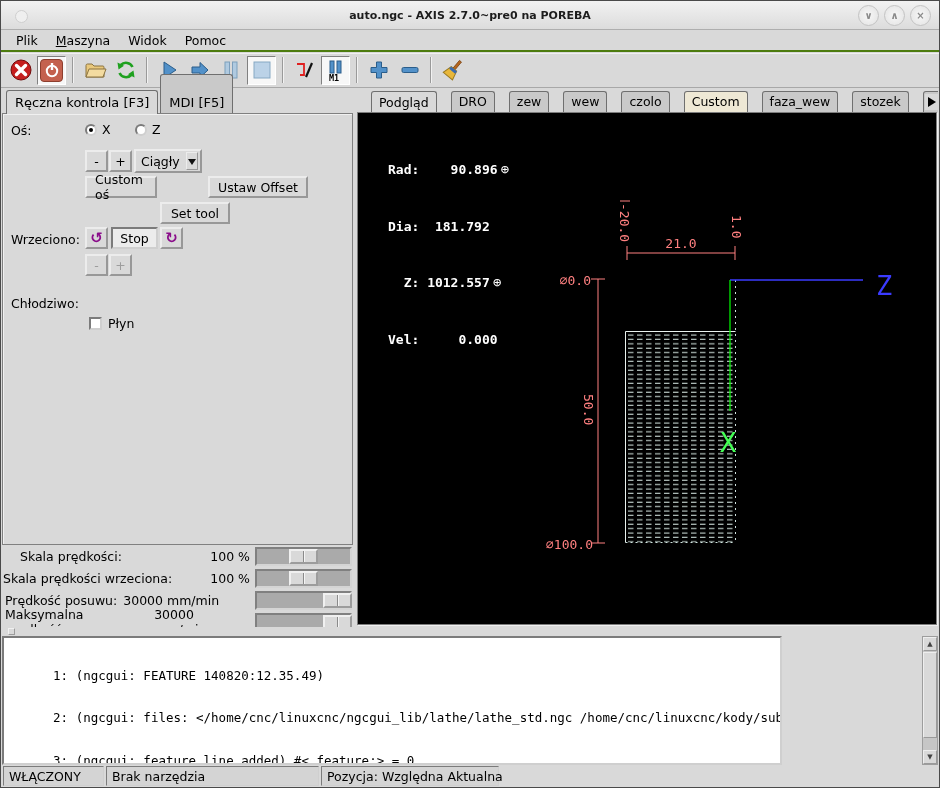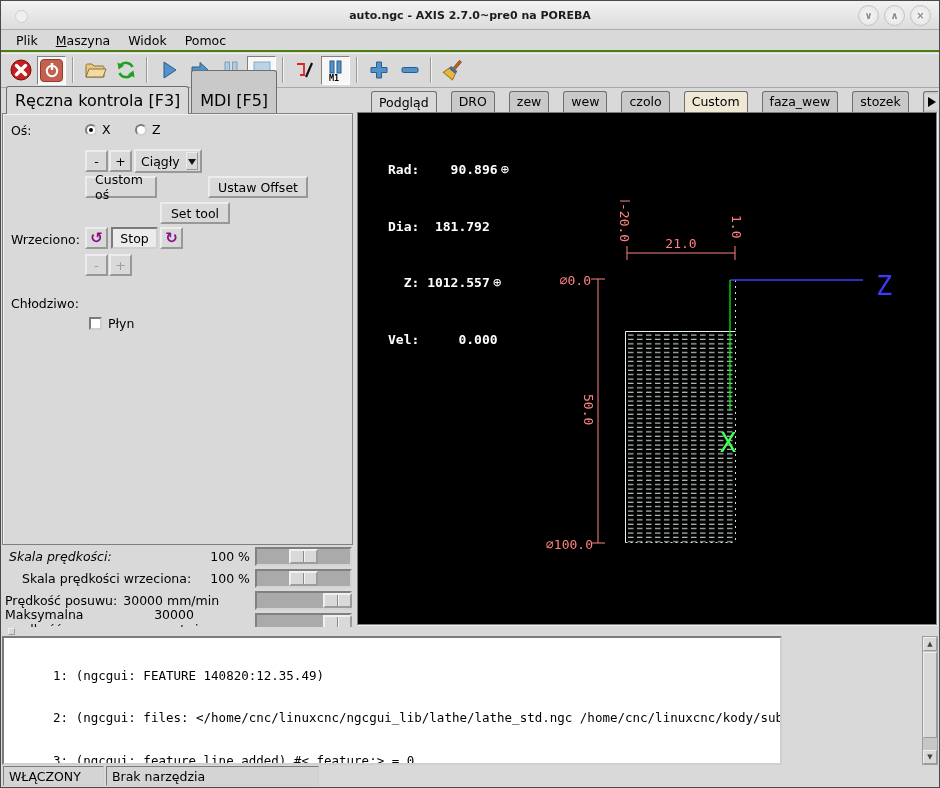--- a/index.html
+++ b/index.html
@@ -35,21 +35,21 @@
   .powerwrap{width:23px;height:23px;border-radius:4px;background:#c4614e;border:1px solid #8d3e2e;
     display:flex;align-items:center;justify-content:center;}
   .btn{display:inline-flex;align-items:center;justify-content:center;background:#d9d9d9;
     border:2px outset #ececec;font-size:12.5px;padding:1px 8px;height:22px;}
   .btn.down{border:2px inset #cfcfcf;background:#ececec;}
   .btn.disabled{color:#9d9d9d;}
   
   .left-panel{position:absolute;left:2px;top:90px;width:351px;height:542px;}
   .tabs-row{display:flex;align-items:flex-end;height:23px;padding-left:4px;position:relative;z-index:2;}
   .tab{border:1px solid #6f6f6f;border-bottom:none;border-radius:3px 3px 0 0;
-    background:#c9c9c9;padding:20px 8px 3px;margin-right:2px;white-space:nowrap;font-size:16px;}
+    background:#c9c9c9;padding:20px 8px 3px;margin-right:2px;white-space:nowrap;font-size:13px;}
   .tab.active{background:#d9d9d9;padding-top:4px;margin-bottom:-1px;padding-bottom:4px;}
   .left-frame{position:absolute;left:0;top:23px;right:0;height:432px;
     border:1px solid #808080;box-shadow:inset 1px 1px 0 #f0f0f0;background:#d9d9d9;}
   .lbl{position:absolute;font-size:12.5px;white-space:nowrap;}
   .radio{display:inline-flex;align-items:center;gap:5px;position:absolute;}
   .radio .circ{width:12px;height:12px;border-radius:50%;background:#fff;border:2px inset #cfcfcf;position:relative;}
   .radio .circ.sel::after{content:'';position:absolute;left:2px;top:2px;width:4px;height:4px;border-radius:50%;background:#000;}
   .combo{position:absolute;display:flex;align-items:center;height:24px;background:#d9d9d9;
     border:2px outset #ececec;padding-left:5px;}
   .combo .arrowbox{width:16px;height:18px;margin:0 2px 0 6px;background:#d9d9d9;border:1px outset #ececec;
@@ -252,28 +252,28 @@
 
     <span class="lbl" style="left:8px;top:182px;">Chłodziwo:</span>
     <span class="lbl" style="left:86px;top:202px;display:inline-flex;align-items:center;gap:6px;">
       <span class="checkbox"></span>
       <span>Płyn</span>
     </span>
   </div>
 
   <div class="slider-rows">
     <div class="srow">
-      <span style="padding-left:7px;font-style:italic;">Skala prędkości:</span>
+      <span style="padding-left:18px;">Skala prędkości:</span>
       <span class="sval">100 %</span>
       <div class="slider">
           <div class="handle h-mid"></div>
         </div>
     </div>
     <div class="srow">
-      <span style="padding-left:20px;">Skala prędkości wrzeciona:</span>
+      <span style="padding-left:1px;">Skala prędkości wrzeciona:</span>
       <span class="sval">100 %</span>
       <div class="slider">
           <div class="handle h-mid"></div>
         </div>
     </div>
     <div class="srow">
       <span style="padding-left:3px;">Prędkość posuwu:</span>
       <span class="sval inline">30000 mm/min</span>
       <div class="slider" style="margin-left:auto;">
           <div class="handle h-right"></div>
@@ -374,13 +374,14 @@
 </div>
 <div class="vscroll">
   <div class="varrow" style="top:0;">▲</div>
   <div class="vthumb"></div>
   <div class="varrow" style="bottom:0;">▼</div>
 </div>
 
 <div class="statusbar">
   <div class="scell c1">WŁĄCZONY</div>
   <div class="scell c2">Brak narzędzia</div>
+  <div class="scell c3">Pozycja: Względna Aktualna</div>
 </div>
 
 </body></html>

